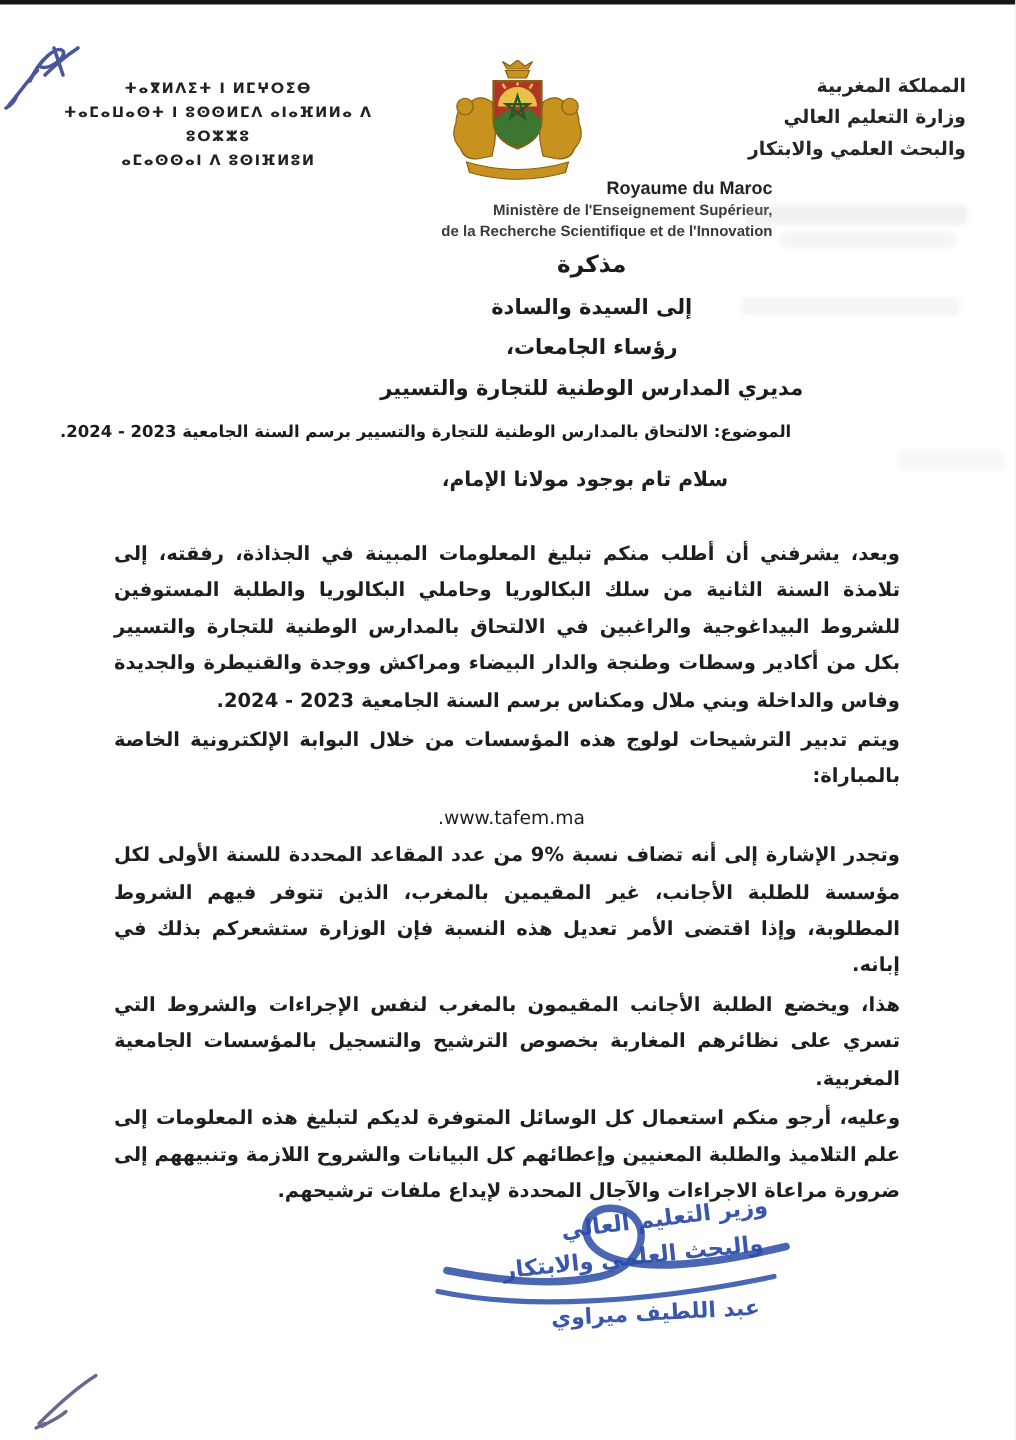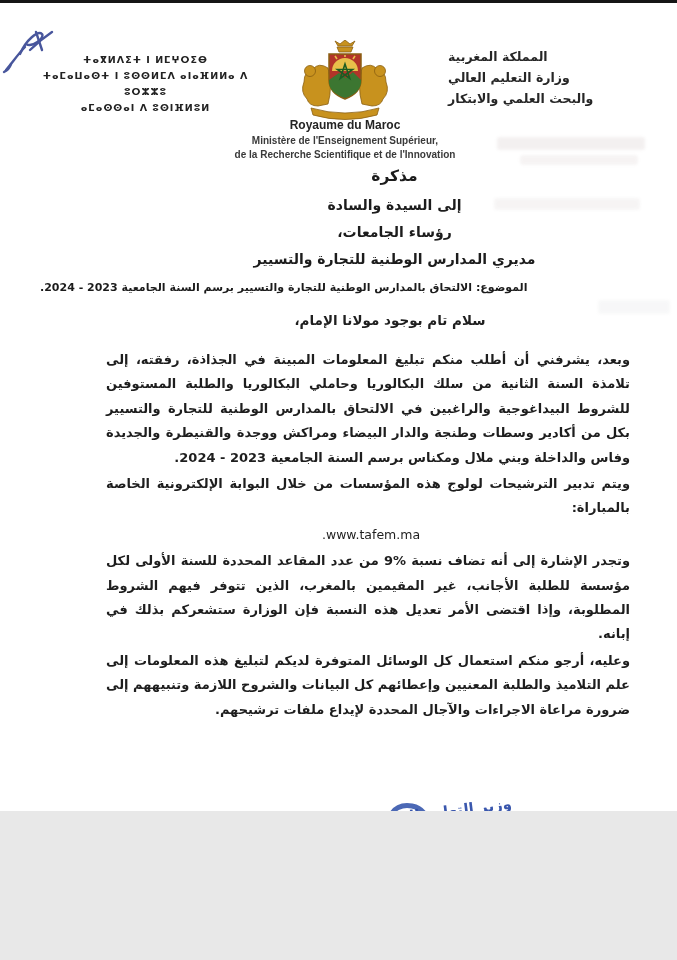--- a/index.html
+++ b/index.html
@@ -1,44 +1,44 @@
 <!DOCTYPE html>
 <html lang="ar"><head>
 <meta charset="utf-8">
 <style>
   html,body{margin:0;padding:0;background:#e8e8e8;}
   .page{
     position:relative;
-    width:677px;height:811px;
+    width:677px;height:960px;
     margin:0 auto;
     background:#ffffff;
     overflow:hidden;
     font-family:"DejaVu Sans",sans-serif;
     color:#1f1f1f;
   }
   .page::before{
     content:"";position:absolute;top:0;left:0;right:0;height:3px;background:#151515;
   }
   .ar{direction:rtl;font-family:"DejaVu Sans",sans-serif;}
 
   
   .hdr-tifinagh{
     position:absolute;top:52px;left:28px;width:235px;
     text-align:center;font-size:9.5px;font-weight:bold;line-height:16px;
     letter-spacing:1px;color:#222;
   }
   .emblem{position:absolute;top:40px;left:297px;width:96px;height:80px;}
   .hdr-arabic{
     position:absolute;top:46px;left:448px;width:196px;
-    direction:rtl;text-align:left;font-size:12.5px;font-weight:bold;
+    direction:rtl;text-align:right;font-size:12.5px;font-weight:bold;
     line-height:21px;color:#262626;
   }
   .hdr-french{
     position:absolute;top:118px;left:175px;width:340px;
-    text-align:center;font-family:"Liberation Sans",sans-serif;color:#242424;
+    text-align:right;font-family:"Liberation Sans",sans-serif;color:#242424;
   }
   .hdr-french .l1{font-size:12px;font-weight:bold;margin-bottom:2px;}
   .hdr-french .l2,.hdr-french .l3{font-size:10px;font-weight:bold;color:#3a3a3a;line-height:13.5px;}
 
   
   .ghost{position:absolute;border-radius:3px;filter:blur(1.5px);}
   .g1{top:137px;left:497px;width:148px;height:13px;background:#b9a6a6;opacity:.16;}
   .g1b{top:155px;left:520px;width:118px;height:10px;background:#b9a6a6;opacity:.12;}
   .g2{top:198px;left:494px;width:146px;height:12px;background:#aeA0a0;opacity:.10;}
   .g3{top:300px;left:598px;width:72px;height:14px;background:#9aa0a8;opacity:.07;}
@@ -57,23 +57,23 @@
     direction:rtl;text-align:left;font-size:11px;font-weight:bold;color:#1b1b1b;
   }
   
   .greeting{
     position:absolute;top:312px;left:100px;width:580px;
     direction:rtl;text-align:center;font-size:13.5px;font-weight:bold;
   }
 
   
   .body-text{
-    position:absolute;top:348px;left:76px;width:524px;
+    position:absolute;top:358px;left:76px;width:524px;
     direction:rtl;text-align:justify;
-    font-size:13px;font-weight:bold;line-height:24.4px;color:#1e1e1e;margin-left:30px;
+    font-size:13px;font-weight:bold;line-height:24.4px;color:#1e1e1e;
   }
   .body-text p{margin:0 0 2px 0;}
   .url-line{
     direction:rtl;text-align:center;padding-left:6px;
     font-size:12.5px;font-weight:normal;margin:0 0 2px 0;
   }
   .closing{
     position:absolute;top:761px;left:0;width:677px;
     direction:rtl;text-align:center;font-size:13.5px;font-weight:bold;
   }
@@ -180,20 +180,21 @@
     <span>الموضوع:</span><span> الالتحاق بالمدارس الوطنية للتجارة والتسيير برسم السنة الجامعية 2023 - 2024.</span>
   </div>
 
   <div class="greeting ar">سلام تام بوجود مولانا الإمام،</div>
 
   <div class="body-text ar">
     <p>وبعد، يشرفني أن أطلب منكم تبليغ المعلومات المبينة في الجذاذة، رفقته، إلى تلامذة السنة الثانية من سلك البكالوريا وحاملي البكالوريا والطلبة المستوفين للشروط البيداغوجية والراغبين في الالتحاق بالمدارس الوطنية للتجارة والتسيير بكل من أكادير وسطات وطنجة والدار البيضاء ومراكش ووجدة والقنيطرة والجديدة وفاس والداخلة وبني ملال ومكناس برسم السنة الجامعية 2023 - 2024.</p>
     <p>ويتم تدبير الترشيحات لولوج هذه المؤسسات من خلال البوابة الإلكترونية الخاصة بالمباراة:</p>
     <p class="url-line">www.tafem.ma.</p>
     <p>وتجدر الإشارة إلى أنه تضاف نسبة %9 من عدد المقاعد المحددة للسنة الأولى لكل مؤسسة للطلبة الأجانب، غير المقيمين بالمغرب، الذين تتوفر فيهم الشروط المطلوبة، وإذا اقتضى الأمر تعديل هذه النسبة فإن الوزارة ستشعركم بذلك في إبانه.</p>
+    <p>هذا، ويخضع الطلبة الأجانب المقيمون بالمغرب لنفس الإجراءات والشروط التي تسري على نظائرهم المغاربة بخصوص الترشيح والتسجيل بالمؤسسات الجامعية المغربية.</p>
     <p>وعليه، أرجو منكم استعمال كل الوسائل المتوفرة لديكم لتبليغ هذه المعلومات إلى علم التلاميذ والطلبة المعنيين وإعطائهم كل البيانات والشروح اللازمة وتنبيههم إلى ضرورة مراعاة الاجراءات والآجال المحددة لإيداع ملفات ترشيحهم.</p>
   </div>
 
 
   <div class="sig-block">
     <div class="sig-l1 ar">وزير التعليم العالي</div>
     <div class="sig-l2 ar">والبحث العلمي والابتكار</div>
     <svg class="sig-stroke" width="260" height="100" viewBox="0 0 260 100">
       <g fill="none" stroke="#2b4da8" stroke-linecap="round" opacity="0.85">
         <path stroke-width="5" d="M18,58 C60,66 92,68 120,62 C152,55 156,22 132,17 C110,13 102,36 122,47 C144,59 190,55 244,42"></path>

